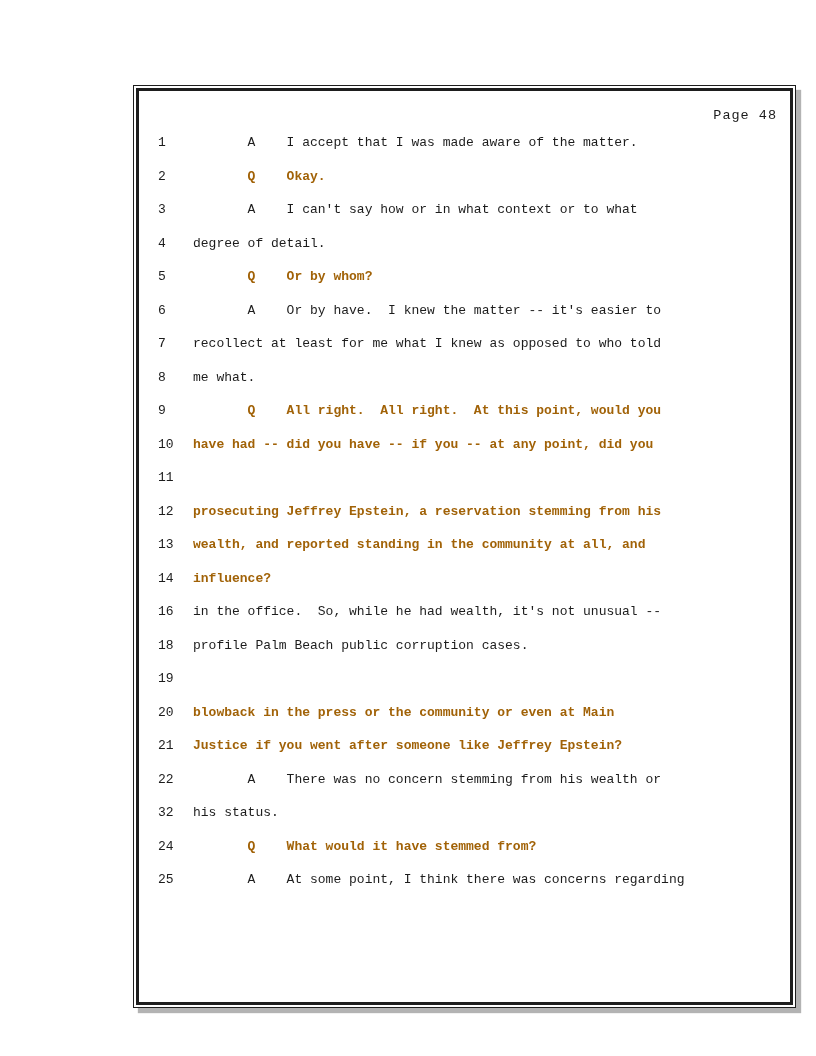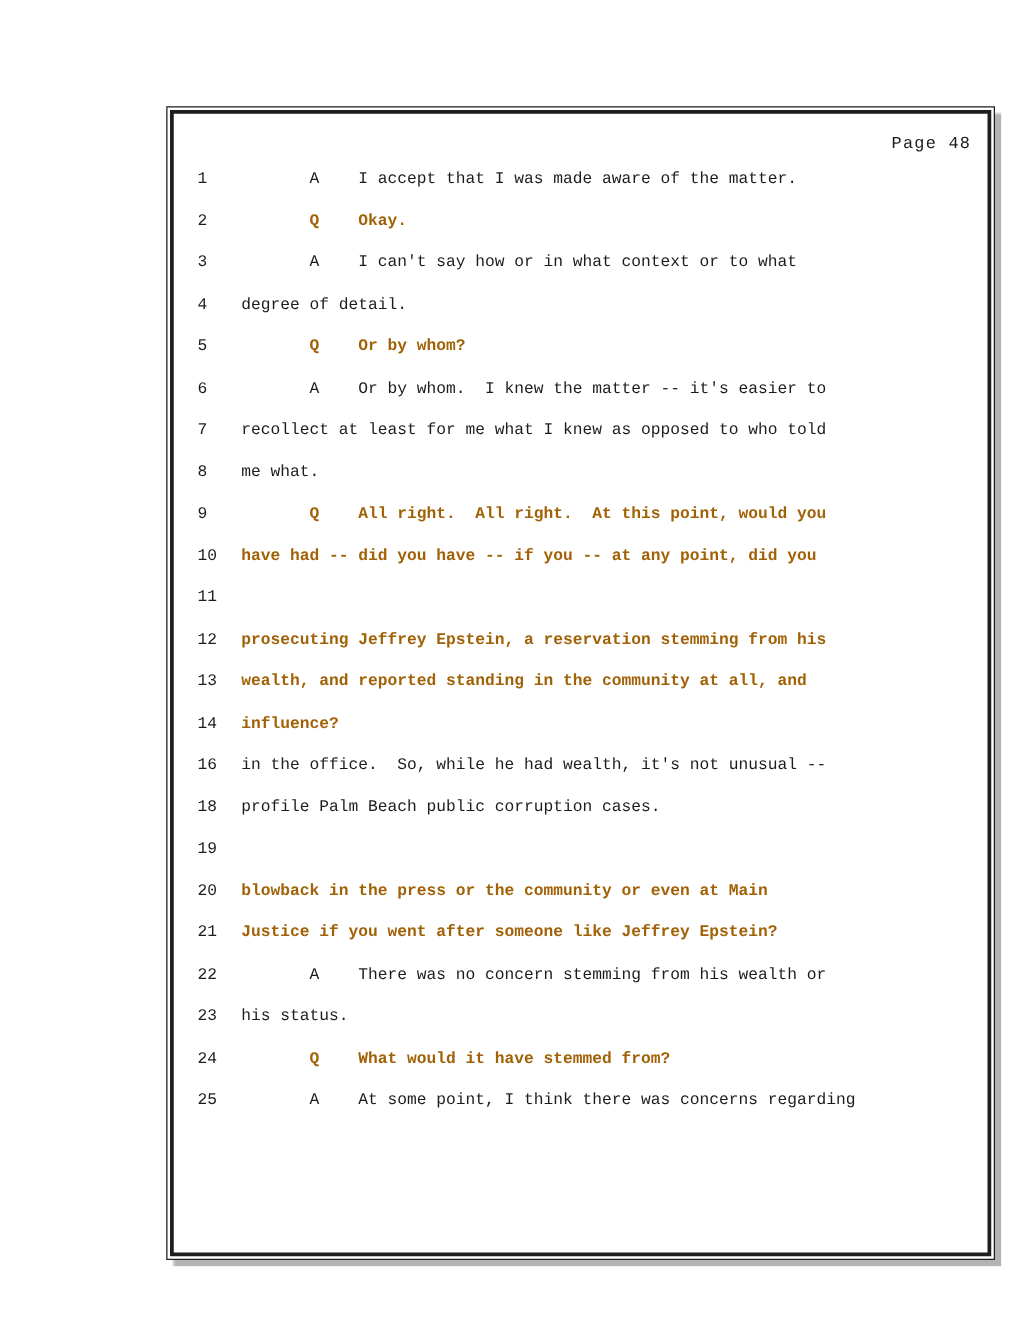--- a/index.html
+++ b/index.html
@@ -87,21 +87,21 @@
         <div class="line">
     <span class="num">4</span>
     <span class="text">degree of detail.</span>
   </div>
         <div class="line bold">
     <span class="num">5</span>
     <span class="text">       Q    Or by whom?</span>
   </div>
         <div class="line">
     <span class="num">6</span>
-    <span class="text">       A    Or by whom.  I knew the matter -- it's easier to</span>
+    <span class="text">       A    Or by have.  I knew the matter -- it's easier to</span>
   </div>
         <div class="line">
     <span class="num">7</span>
     <span class="text">recollect at least for me what I knew as opposed to who told</span>
   </div>
         <div class="line">
     <span class="num">8</span>
     <span class="text">me what.</span>
   </div>
         <div class="line bold">
@@ -144,21 +144,21 @@
   </div>
         <div class="line bold">
     <span class="num">21</span>
     <span class="text">Justice if you went after someone like Jeffrey Epstein?</span>
   </div>
         <div class="line">
     <span class="num">22</span>
     <span class="text">       A    There was no concern stemming from his wealth or</span>
   </div>
         <div class="line">
-    <span class="num">23</span>
+    <span class="num">32</span>
     <span class="text">his status.</span>
   </div>
         <div class="line bold">
     <span class="num">24</span>
     <span class="text">       Q    What would it have stemmed from?</span>
   </div>
         <div class="line">
     <span class="num">25</span>
     <span class="text">       A    At some point, I think there was concerns regarding</span>
   </div>

